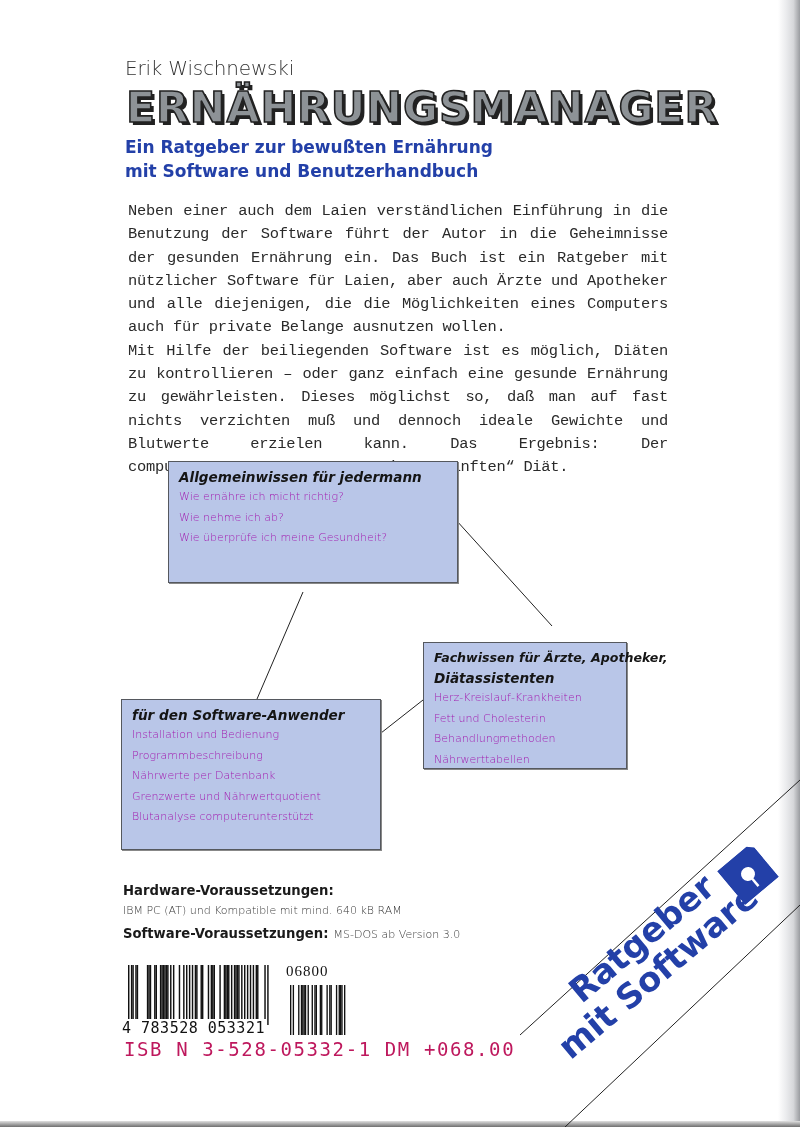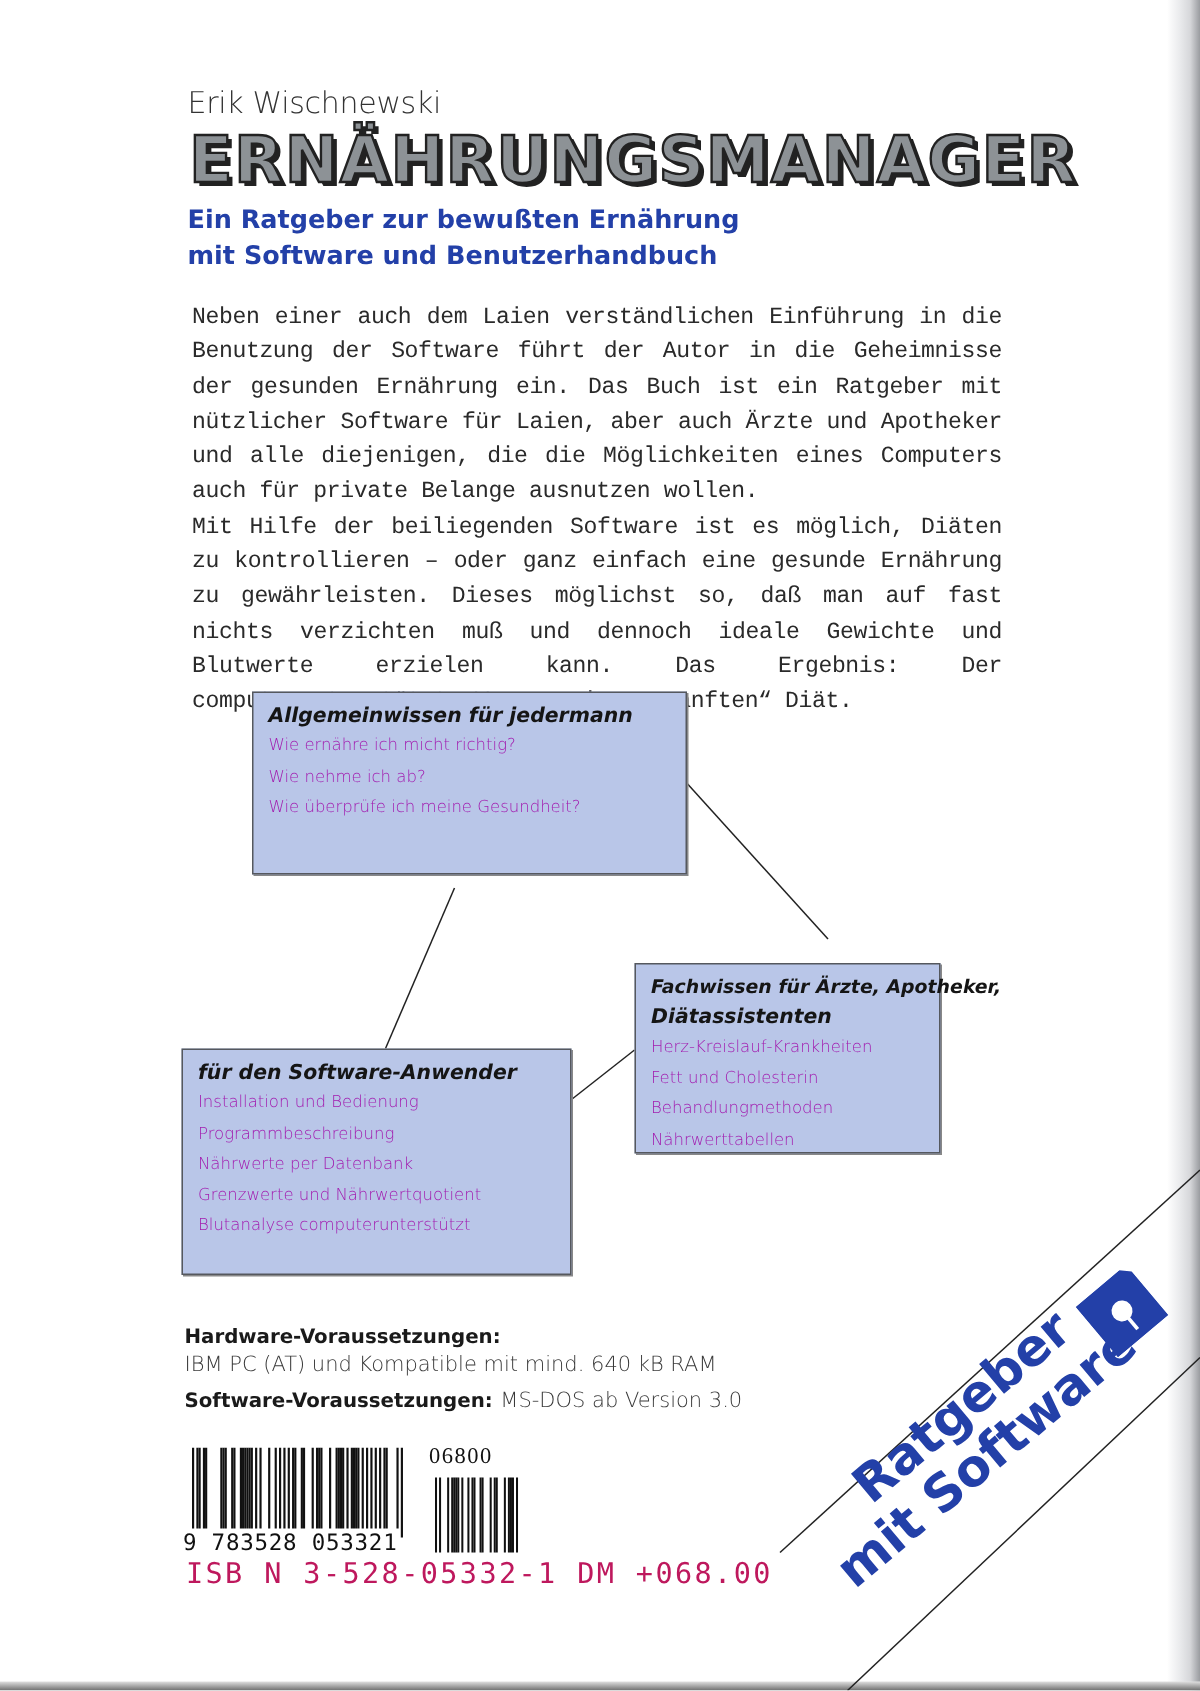--- a/index.html
+++ b/index.html
@@ -58,21 +58,21 @@
   .box .item {
     font-size: 11px; line-height: 20.6px; color: #a21caf; white-space: nowrap;
     font-weight: 300;
   }
   #box-general { left: 168px; top: 461px; width: 290px; height: 122px; }
   #box-expert  { left: 423px; top: 626px; width: 204px; height: 127px; margin-top: 16px; }
   #box-know    { left: 121px; top: 699px; width: 260px; height: 151px; }
   svg.lines { position: absolute; left: 0; top: 0; }
   .req { position: absolute; left: 123px; font-family: "DejaVu Sans", sans-serif; }
   .req .label { font-weight: bold; font-size: 13.2px; color: #1a1a1a; }
-  .req .val { font-size: 14px; color: #3a3a3a; font-weight: 300; }
+  .req .val { font-size: 11px; color: #3a3a3a; font-weight: 300; }
   #hw-label { top: 880px; }
   #hw-val { top: 899px; }
   #sw-row { top: 923px; }
   .barcode { position: absolute; left: 122px; top: 965px; }
   .barcode-digits {
     position: absolute; left: 121px; top: 1019px;
     font-family: "DejaVu Sans Mono", monospace; font-size: 15px; color: #111;
     background: #fff; padding: 0 1px; letter-spacing: 0.5px;
   }
   .price-code {
@@ -230,21 +230,21 @@
       <rect x="204.44999999999985" y="20" width="1.35" height="50" fill="#111"></rect>
       <rect x="207.14999999999984" y="20" width="1.35" height="50" fill="#111"></rect>
       <rect x="208.49999999999983" y="20" width="1.35" height="50" fill="#111"></rect>
       <rect x="213.8999999999998" y="20" width="1.35" height="50" fill="#111"></rect>
       <rect x="216.5999999999998" y="20" width="1.35" height="50" fill="#111"></rect>
       <rect x="217.9499999999998" y="20" width="1.35" height="50" fill="#111"></rect>
       <rect x="219.29999999999978" y="20" width="1.35" height="50" fill="#111"></rect>
       <rect x="221.99999999999977" y="20" width="1.35" height="50" fill="#111"></rect>
     </g>
 </svg>
-<div class="barcode-digits">9 783528 053321</div>
+<div class="barcode-digits">4 783528 053321</div>
 <div class="price-code">06800</div>
 <div class="isbn">ISB N 3-528-05332-1 DM +068.00</div>
 
 <div class="band-text">
   <span class="l1">Ratgeber</span>
   <span class="l2">mit Software</span>
 </div>
 <svg class="disk-icon" viewBox="0 0 44 44">
   <path d="M0 0 H38 L44 6 V44 H0 Z" fill="#2340a8"></path>
   <circle cx="22" cy="22" r="7" fill="#ffffff"></circle>

